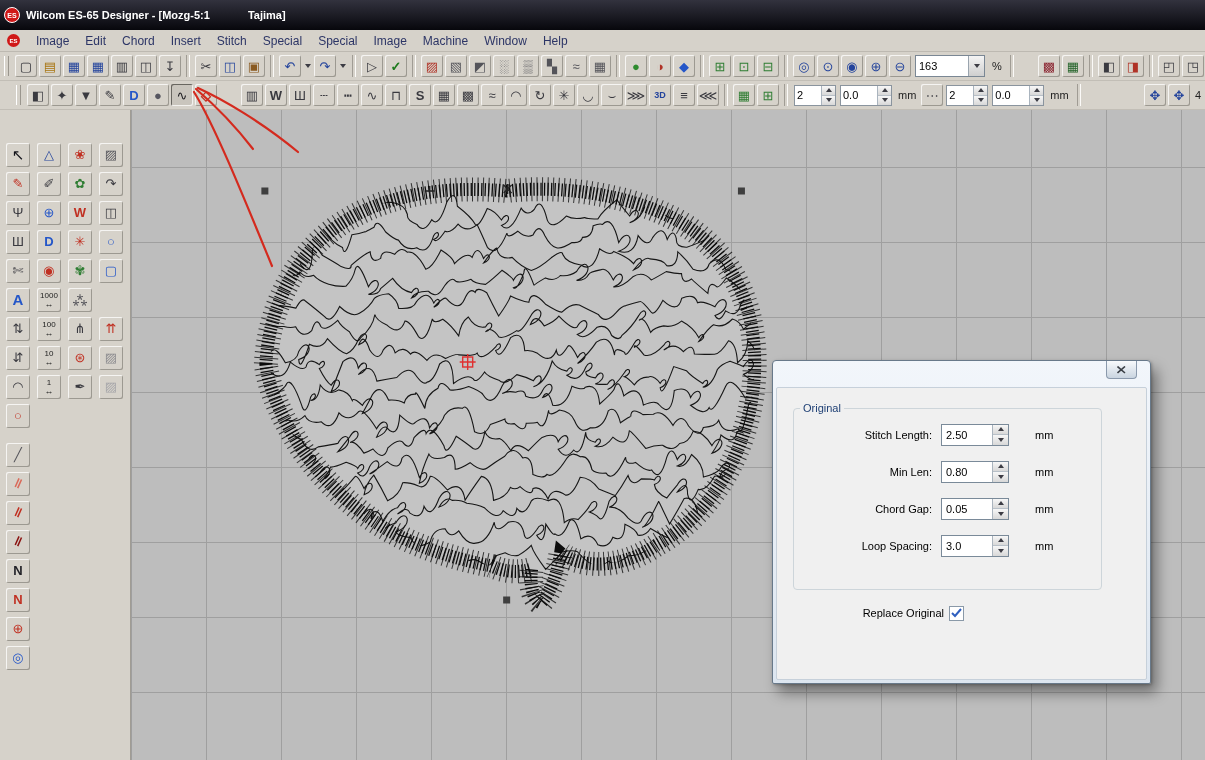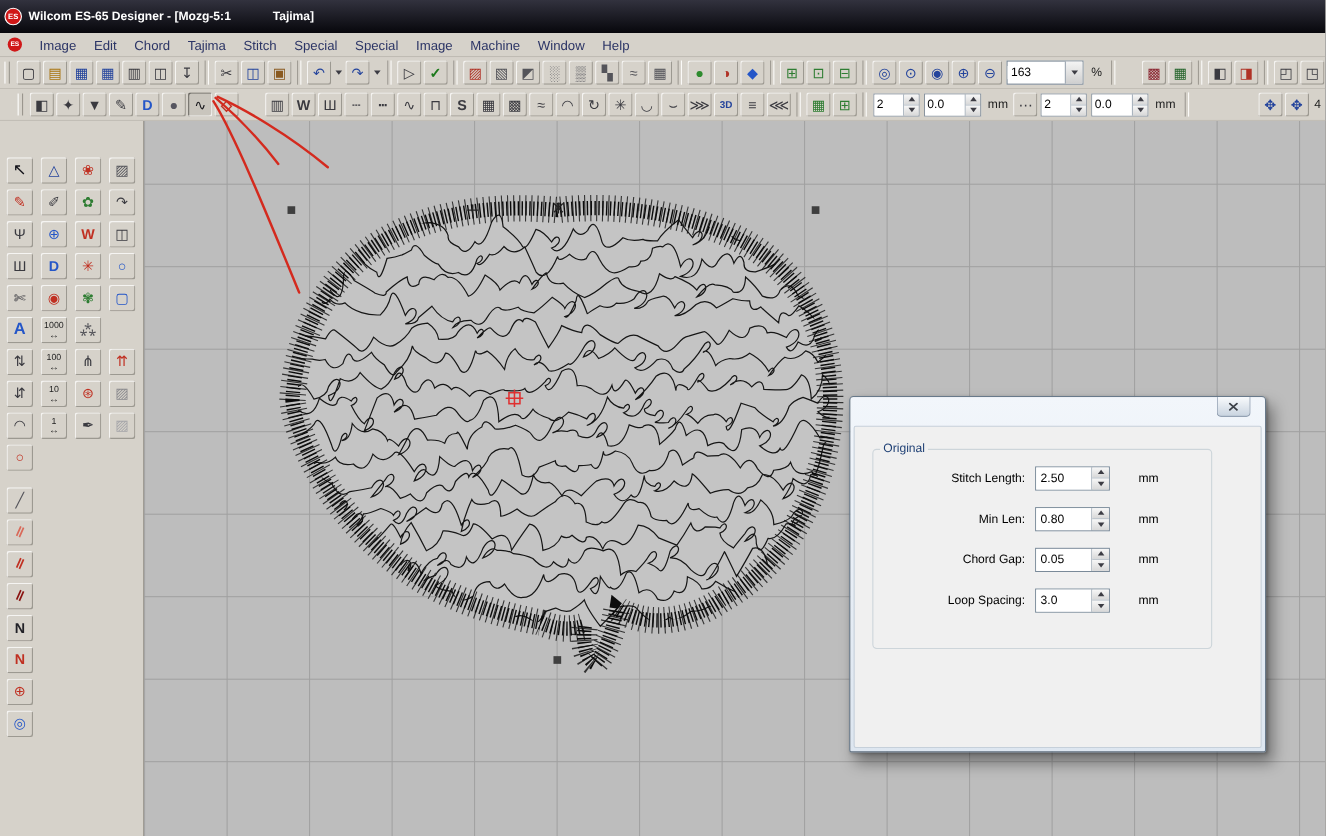--- a/index.html
+++ b/index.html
@@ -106,21 +106,21 @@
     <span class="title-left">Wilcom ES-65 Designer - [Mozg-5:1</span>
     <span class="title-right">Tajima]</span>
   </div>
 
   <div class="menubar">
     <div class="menu-logo">ES</div>
 
   <div class="menu-item">Image</div>
       <div class="menu-item">Edit</div>
       <div class="menu-item">Chord</div>
-      <div class="menu-item">Tajima</div>
+      <div class="menu-item">Insert</div>
       <div class="menu-item">Stitch</div>
       <div class="menu-item">Special</div>
       <div class="menu-item">Special</div>
       <div class="menu-item">Image</div>
       <div class="menu-item">Machine</div>
       <div class="menu-item">Window</div>
       <div class="menu-item">Help</div>
     </div>
 
   <div class="toolbar tb1" id="toolbar1">
@@ -787,17 +787,25 @@
                 </span>
               <span class="udb">
                   <span class="tri-d"></span>
                 </span>
             </span>
           </span>
           <span class="unit">mm</span>
         </div>
       </fieldset>
 
+      <div class="replace-row">
+        <label>Replace Original</label>
+        <span class="checkbox" id="replace-cb">
+          <svg width="11" height="10" id="replace-check">
+            <path d="M1 5 L4 8 L10 1" stroke="#2f5fbf" stroke-width="2" fill="none"></path>
+          </svg>
+        </span>
+      </div>
 
     </div>
   </div>
 
 </div>
 
 </body></html>

